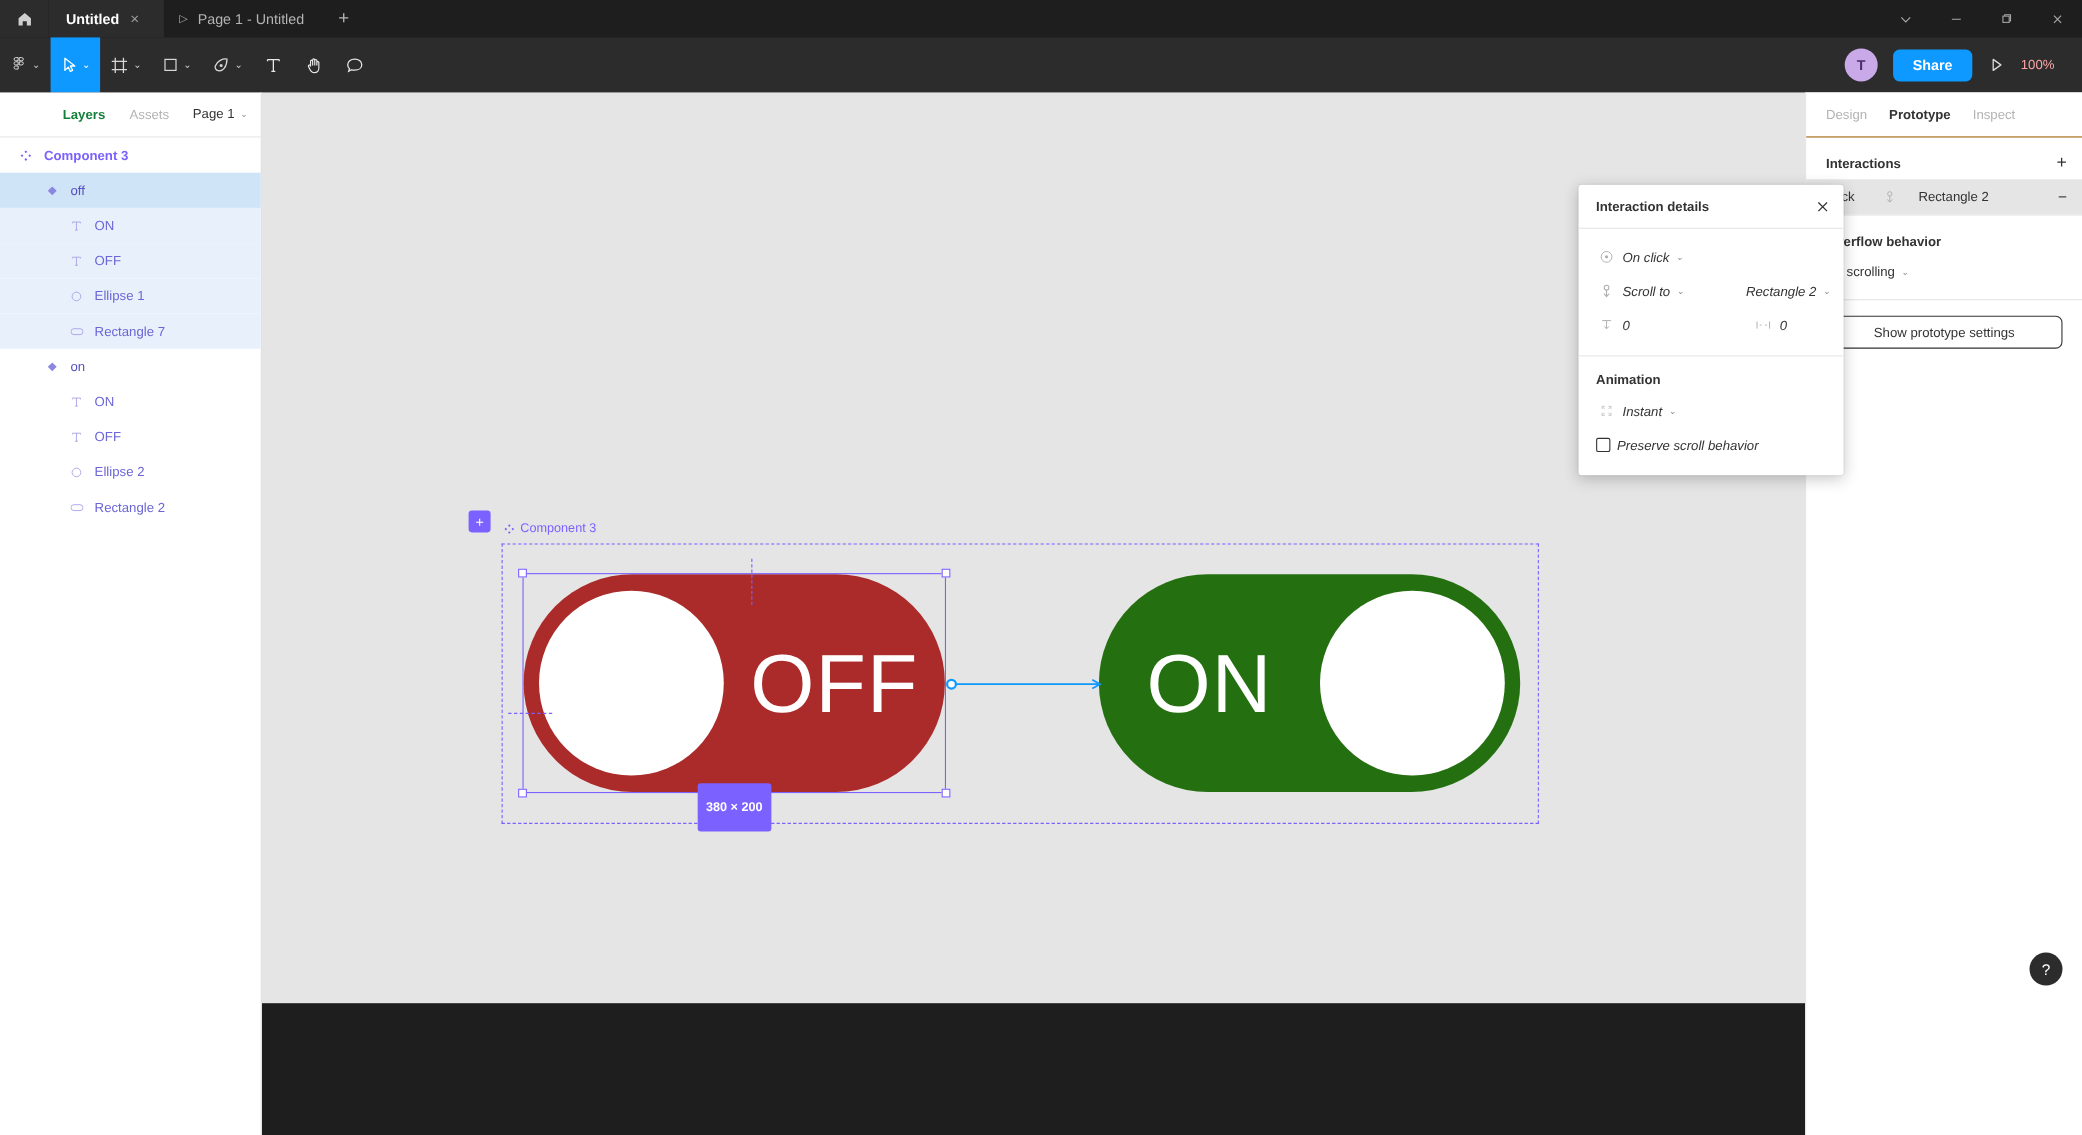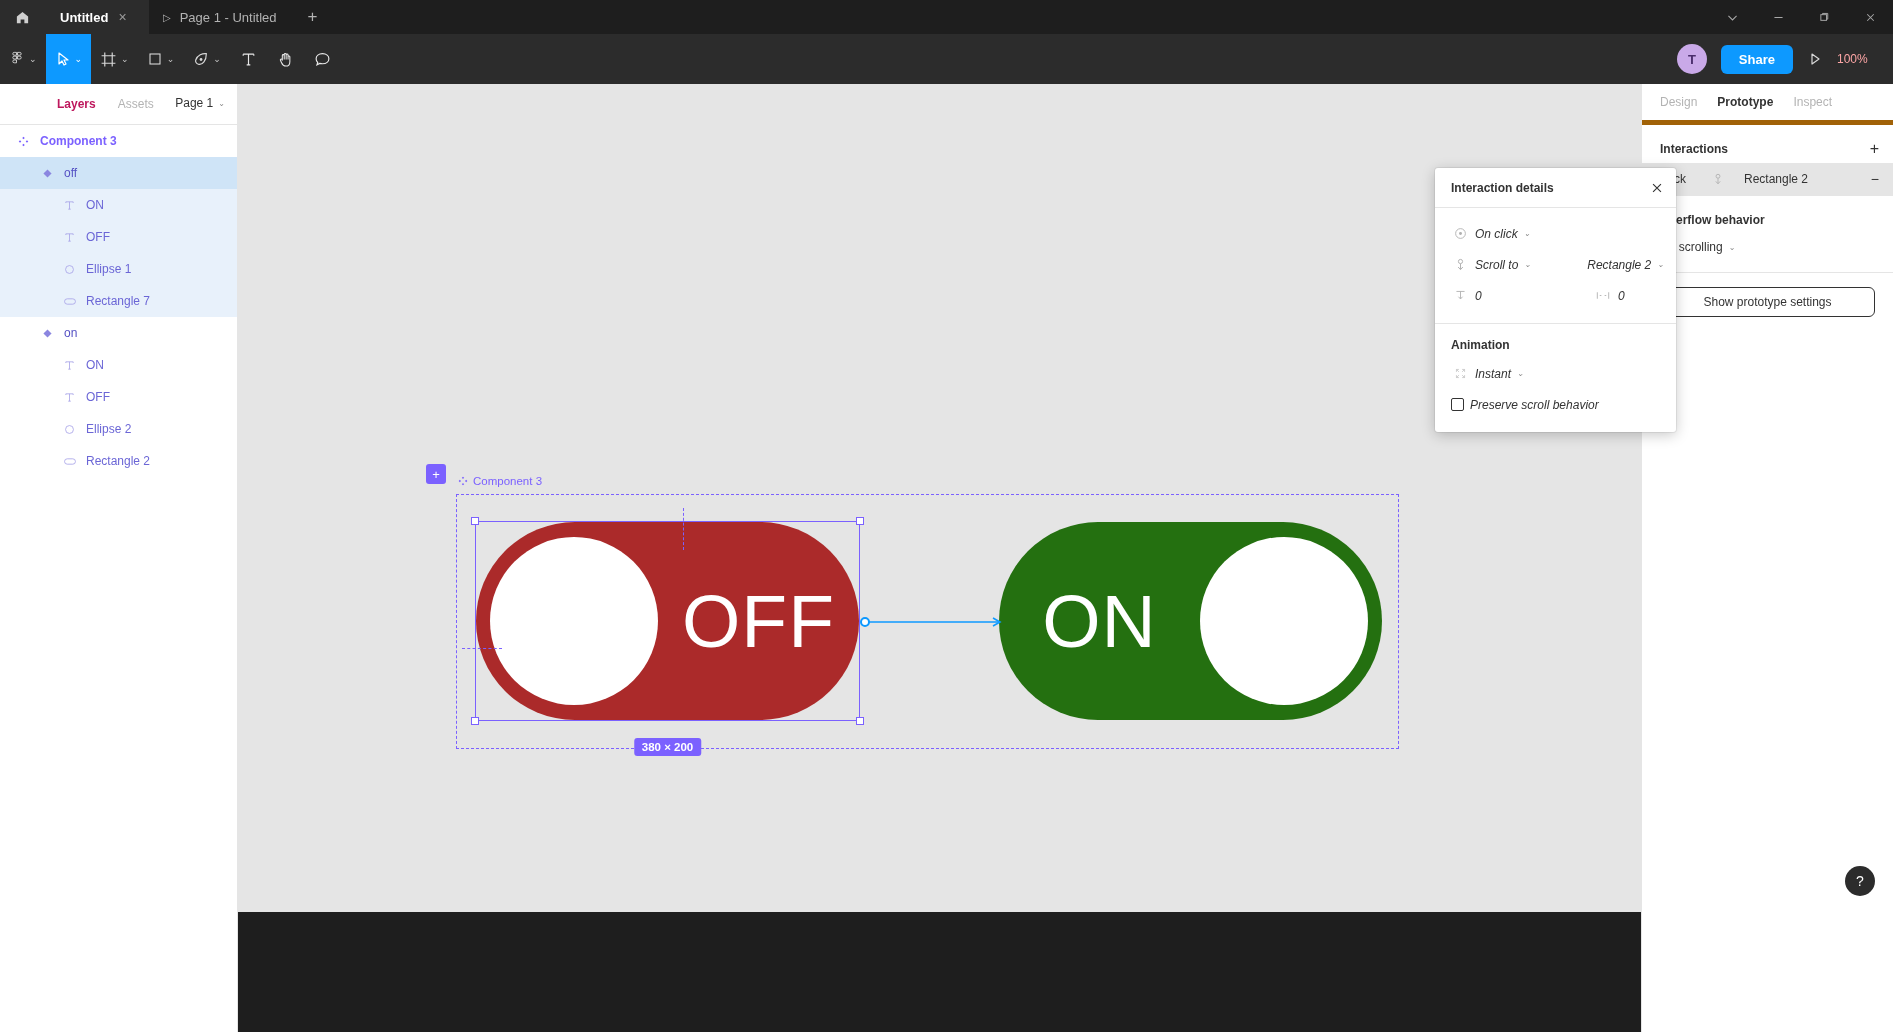--- a/index.html
+++ b/index.html
@@ -69,21 +69,21 @@
   
   .leftpanel {
     position: absolute; left: 0; top: 84px; width: 238px; height: 948px;
     background: #ffffff; border-right: 1px solid #e5e5e5;
   }
   .lp-tabs {
     height: 41px; display: flex; align-items: center; gap: 22px;
     padding-left: 17px; border-bottom: 1px solid #e5e5e5; position: relative;
   }
   .lp-tab { font-size: 12px; color: #b3b3b3; }
-  .lp-tab.active { color: #be185d; font-weight: bold; padding-left: 40px; }
+  .lp-tab.active { color: #15803d; font-weight: bold; padding-left: 40px; }
   .page-sel {
     position: absolute; right: 12px; top: 12px;
     font-size: 12px; color: #333333; display: flex; align-items: center; gap: 5px;
   }
   .layer-row {
     height: 32px; display: flex; align-items: center; gap: 9px;
     font-size: 12px; color: #5551c4; padding-right: 8px;
   }
   .layer-row.comp { color: #7b61ff; font-weight: bold; padding-left: 16px; }
   .layer-row.variant { padding-left: 40px; color: #5551c4; }
@@ -126,21 +126,21 @@
     position: absolute; left: 19px; top: 27px; width: 385px; height: 200px;
     border: 1.3px solid #7b61ff; pointer-events: none;
   }
   .handle {
     position: absolute; width: 8px; height: 8px; background: #ffffff;
     border: 1.3px solid #7b61ff;
   }
   .size-badge {
     position: absolute; left: 50%; transform: translateX(-50%); bottom: -36px;
     background: #7b61ff; color: #fff; font-size: 11.5px; font-weight: bold;
-    padding: 3px 8px; border-radius: 3px; white-space: nowrap;
+    padding: 16px 8px; border-radius: 3px; white-space: nowrap;
   }
   .guide-v {
     position: absolute; left: 207px; top: -14px; width: 0; height: 42px;
     border-left: 1.3px dashed #7b61ff;
   }
   .guide-h {
     position: absolute; left: -14px; top: 126px; width: 40px; height: 0;
     border-top: 1.3px dashed #7b61ff;
   }
   .connector {
@@ -180,21 +180,21 @@
   .chk { width: 13px; height: 13px; border: 1.3px solid #333; border-radius: 2px; flex:none; }
   .cr { font-size: 8px; color: #888; }
 
   
   .rightpanel {
     position: absolute; right: 0; top: 84px; width: 252px; height: 948px;
     background: #ffffff; border-left: 1px solid #e5e5e5;
   }
   .rp-tabs {
     height: 41px; display: flex; align-items: center; gap: 20px; padding-left: 18px;
-    border-bottom: 5px solid #a16207;
+    border-bottom: 1px solid #a16207;
   }
   .rp-tab { font-size: 12px; color: #b3b3b3; }
   .rp-tab.active { color: #333; font-weight: bold; }
   .rp-sec { border-bottom: 1px solid #e5e5e5; padding: 10px 0 12px; }
   .rp-head {
     display: flex; align-items: center; padding: 0 14px 0 18px; height: 28px;
     font-size: 12px; font-weight: bold; color: #333;
   }
   .rp-head .plus { margin-left: auto; font-size: 16px; color: #333; font-weight: normal; }
   .rp-int-row {

